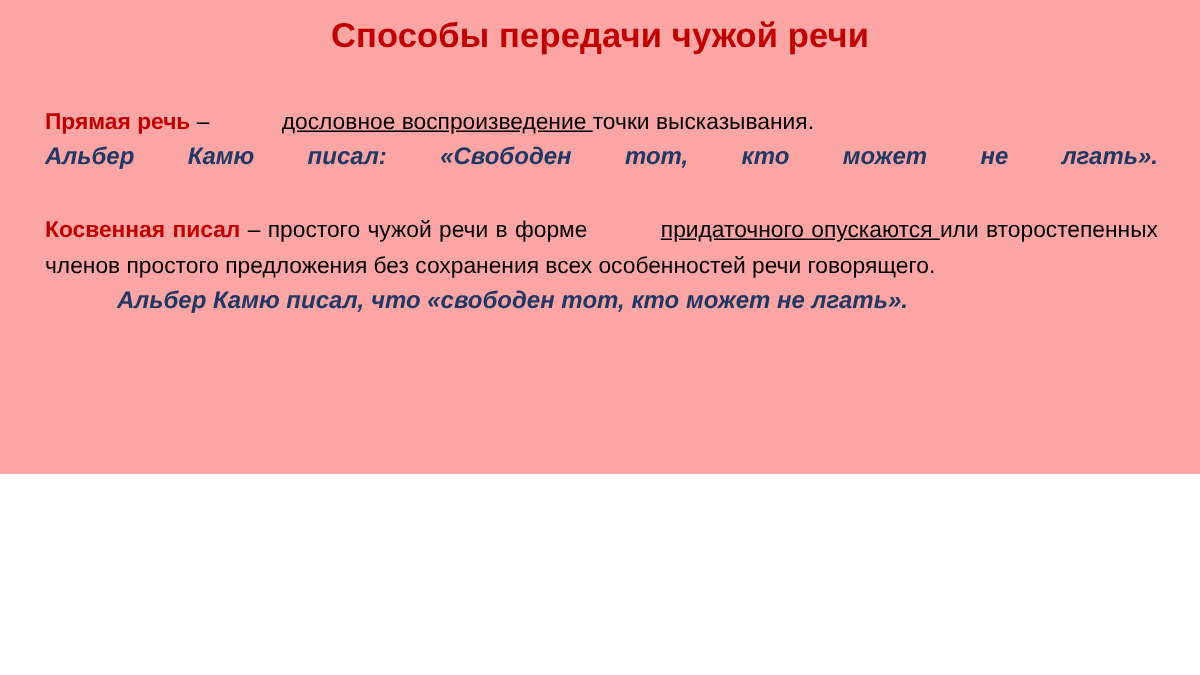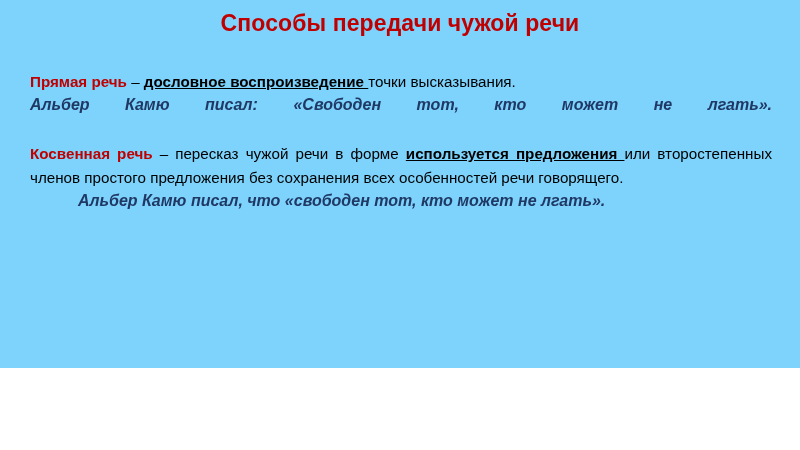--- a/index.html
+++ b/index.html
@@ -9,22 +9,22 @@
   body {
     width: 800px;
     height: 450px;
     background: #ffffff;
     font-family: "Liberation Sans", sans-serif;
     overflow: hidden;
   }
   .slide {
     position: relative;
     width: 800px;
-    height: 368px;
-    background: #7dd3fc;
+    height: 316px;
+    background: #fca5a5;
     box-sizing: border-box;
   }
   .slide-title {
     position: absolute;
     top: 10px;
     left: 0;
     width: 800px;
     text-align: center;
     color: #C00000;
     font-size: 23px;
@@ -48,23 +48,24 @@
   }
   .gap {
     height: 26px;
   }
   
   .term {
     color: #C00000;
     font-weight: bold;
   }
   .defn {
-    font-weight: bold;
+    font-weight: normal;
     text-decoration: underline;
     color: #000000;
+    margin-left: 44px;
   }
   .quote-line {
     color: #1F3864;
     font-weight: bold;
     font-style: italic;
     text-align: justify;
     text-justify: inter-word;
     font-size: 16px;
     line-height: 23.2px;
     margin: 0;
@@ -93,21 +94,21 @@
     <div>
       <p class="para"><span class="term">Прямая речь</span><span> – </span><span class="defn">дословное воспроизведение </span><span>точки высказывания.</span></p>
 
       <p class="quote-line force-justify">Альбер Камю писал: «Свободен тот, кто может не лгать».</p>
 
     </div>
 
     <div class="gap"></div>
 
     <div>
-      <p class="para"><span class="term">Косвенная речь</span><span> – </span><span>пересказ чужой речи в форме </span><span class="defn">используется предложения </span><span>или второстепенных членов простого предложения без сохранения всех особенностей речи говорящего.</span></p>
+      <p class="para"><span class="term">Косвенная писал</span><span> – </span><span>простого чужой речи в форме </span><span class="defn">придаточного опускаются </span><span>или второстепенных членов простого предложения без сохранения всех особенностей речи говорящего.</span></p>
 
       <p class="quote-line tight">Альбер Камю писал, что «свободен тот, кто может не лгать».</p>
     </div>
 
     <div class="gap"></div>
 
 
   </div>
 </div>
 

